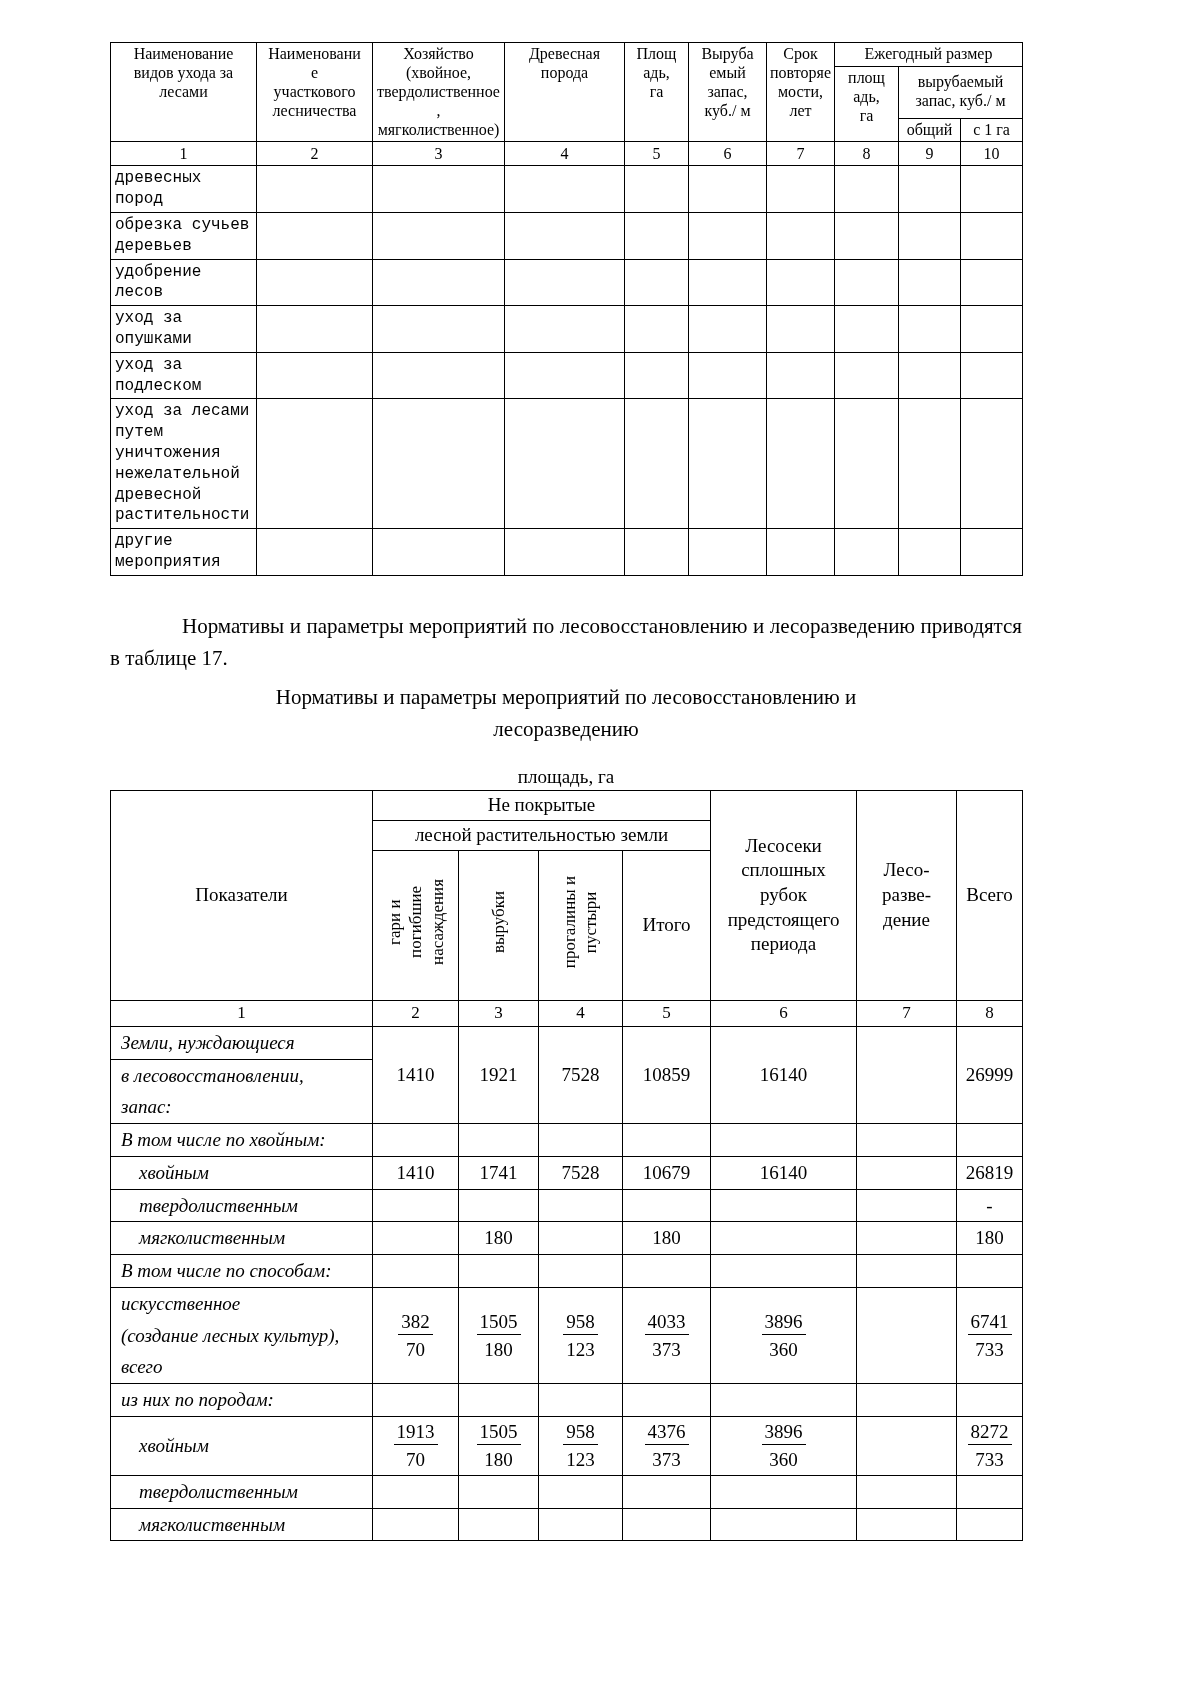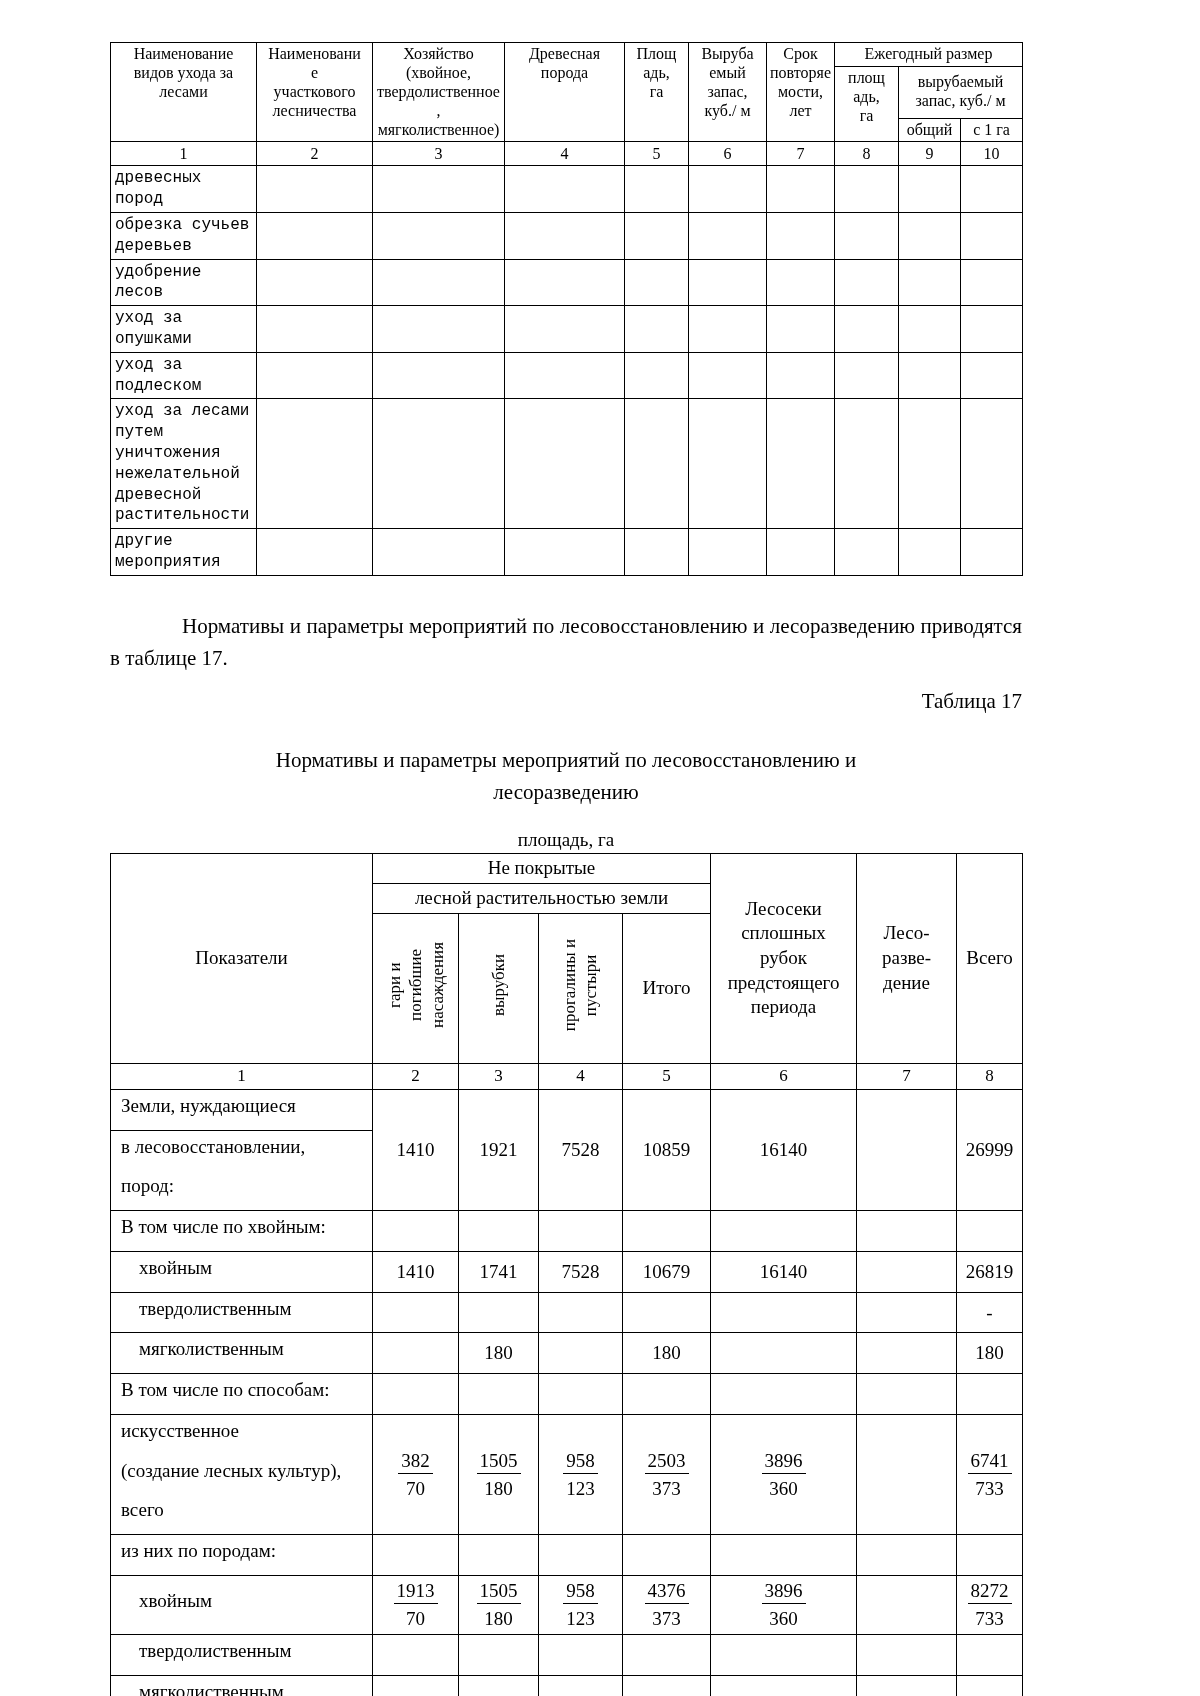--- a/index.html
+++ b/index.html
@@ -52,21 +52,21 @@
     display: inline-block;
     writing-mode: vertical-rl;
     transform: rotate(180deg);
     white-space: pre-line;
     line-height: 1.25;
     font-size: 17px;
     max-height: 146px;
   }
   #table2 tr.nums td { text-align: center; padding: 2px; height: 26px; font-size: 17px; }
   #table2 td.t2-label { padding: 0; vertical-align: middle; }
-  #table2 td.t2-label .lline { padding: 4px 6px 12px 10px; line-height: 1.25; }
+  #table2 td.t2-label .lline { padding: 4px 6px 4px 10px; line-height: 1.25; font-style: italic; }
   #table2 td.t2-label.indent .lline { padding-left: 28px; }
   #table2 td.t2-label .lline.divided { border-bottom: 1px solid #000; }
   #table2 td.t2-val { text-align: center; vertical-align: middle; padding: 4px 2px; height: 32px; }
   .num span { border-bottom: 1px solid #000; padding: 0 3px 2px 3px; }
   .den { margin-top: 6px; }
 </style>
 </head>
 <body>
 
 <div class="content">
@@ -231,21 +231,20 @@
           <td></td>
           <td></td>
           <td></td>
           <td></td>
         </tr>
       </tbody>
   </table>
 
   <div class="para">Нормативы и параметры мероприятий по лесовосстановлению и лесоразведению приводятся в таблице 17.</div>
 
-  <div class="tbl-label">Таблица 17</div>
 
   <div class="tbl-title">Нормативы и параметры мероприятий по лесовосстановлению и
 лесоразведению</div>
 
   <div class="unit-note">площадь, га</div>
 
   <table id="table2">
     <colgroup>
       <col style="width:262px">
         <col style="width:86px">
@@ -291,21 +290,21 @@
           <td>6</td>
           <td>7</td>
           <td>8</td>
         </tr>
     </thead>
     <tbody id="t2-body">
         <tr>
           <td class="t2-label">
             <div class="lline divided">Земли, нуждающиеся</div>
             <div class="lline">в лесовосстановлении,</div>
-            <div class="lline">пород:</div>
+            <div class="lline">запас:</div>
           </td>
           <td class="t2-val">1410</td>
           <td class="t2-val">1921</td>
           <td class="t2-val">7528</td>
           <td class="t2-val">10859</td>
           <td class="t2-val">16140</td>
           <td class="t2-val"></td>
           <td class="t2-val">26999</td>
         </tr>
         <tr>
@@ -380,21 +379,21 @@
           </td>
           <td class="t2-val">
             <div class="num"><span>1505</span></div>
             <div class="den">180</div>
           </td>
           <td class="t2-val">
             <div class="num"><span>958</span></div>
             <div class="den">123</div>
           </td>
           <td class="t2-val">
-            <div class="num"><span>2503</span></div>
+            <div class="num"><span>4033</span></div>
             <div class="den">373</div>
           </td>
           <td class="t2-val">
             <div class="num"><span>3896</span></div>
             <div class="den">360</div>
           </td>
           <td class="t2-val"></td>
           <td class="t2-val">
             <div class="num"><span>6741</span></div>
             <div class="den">733</div>

